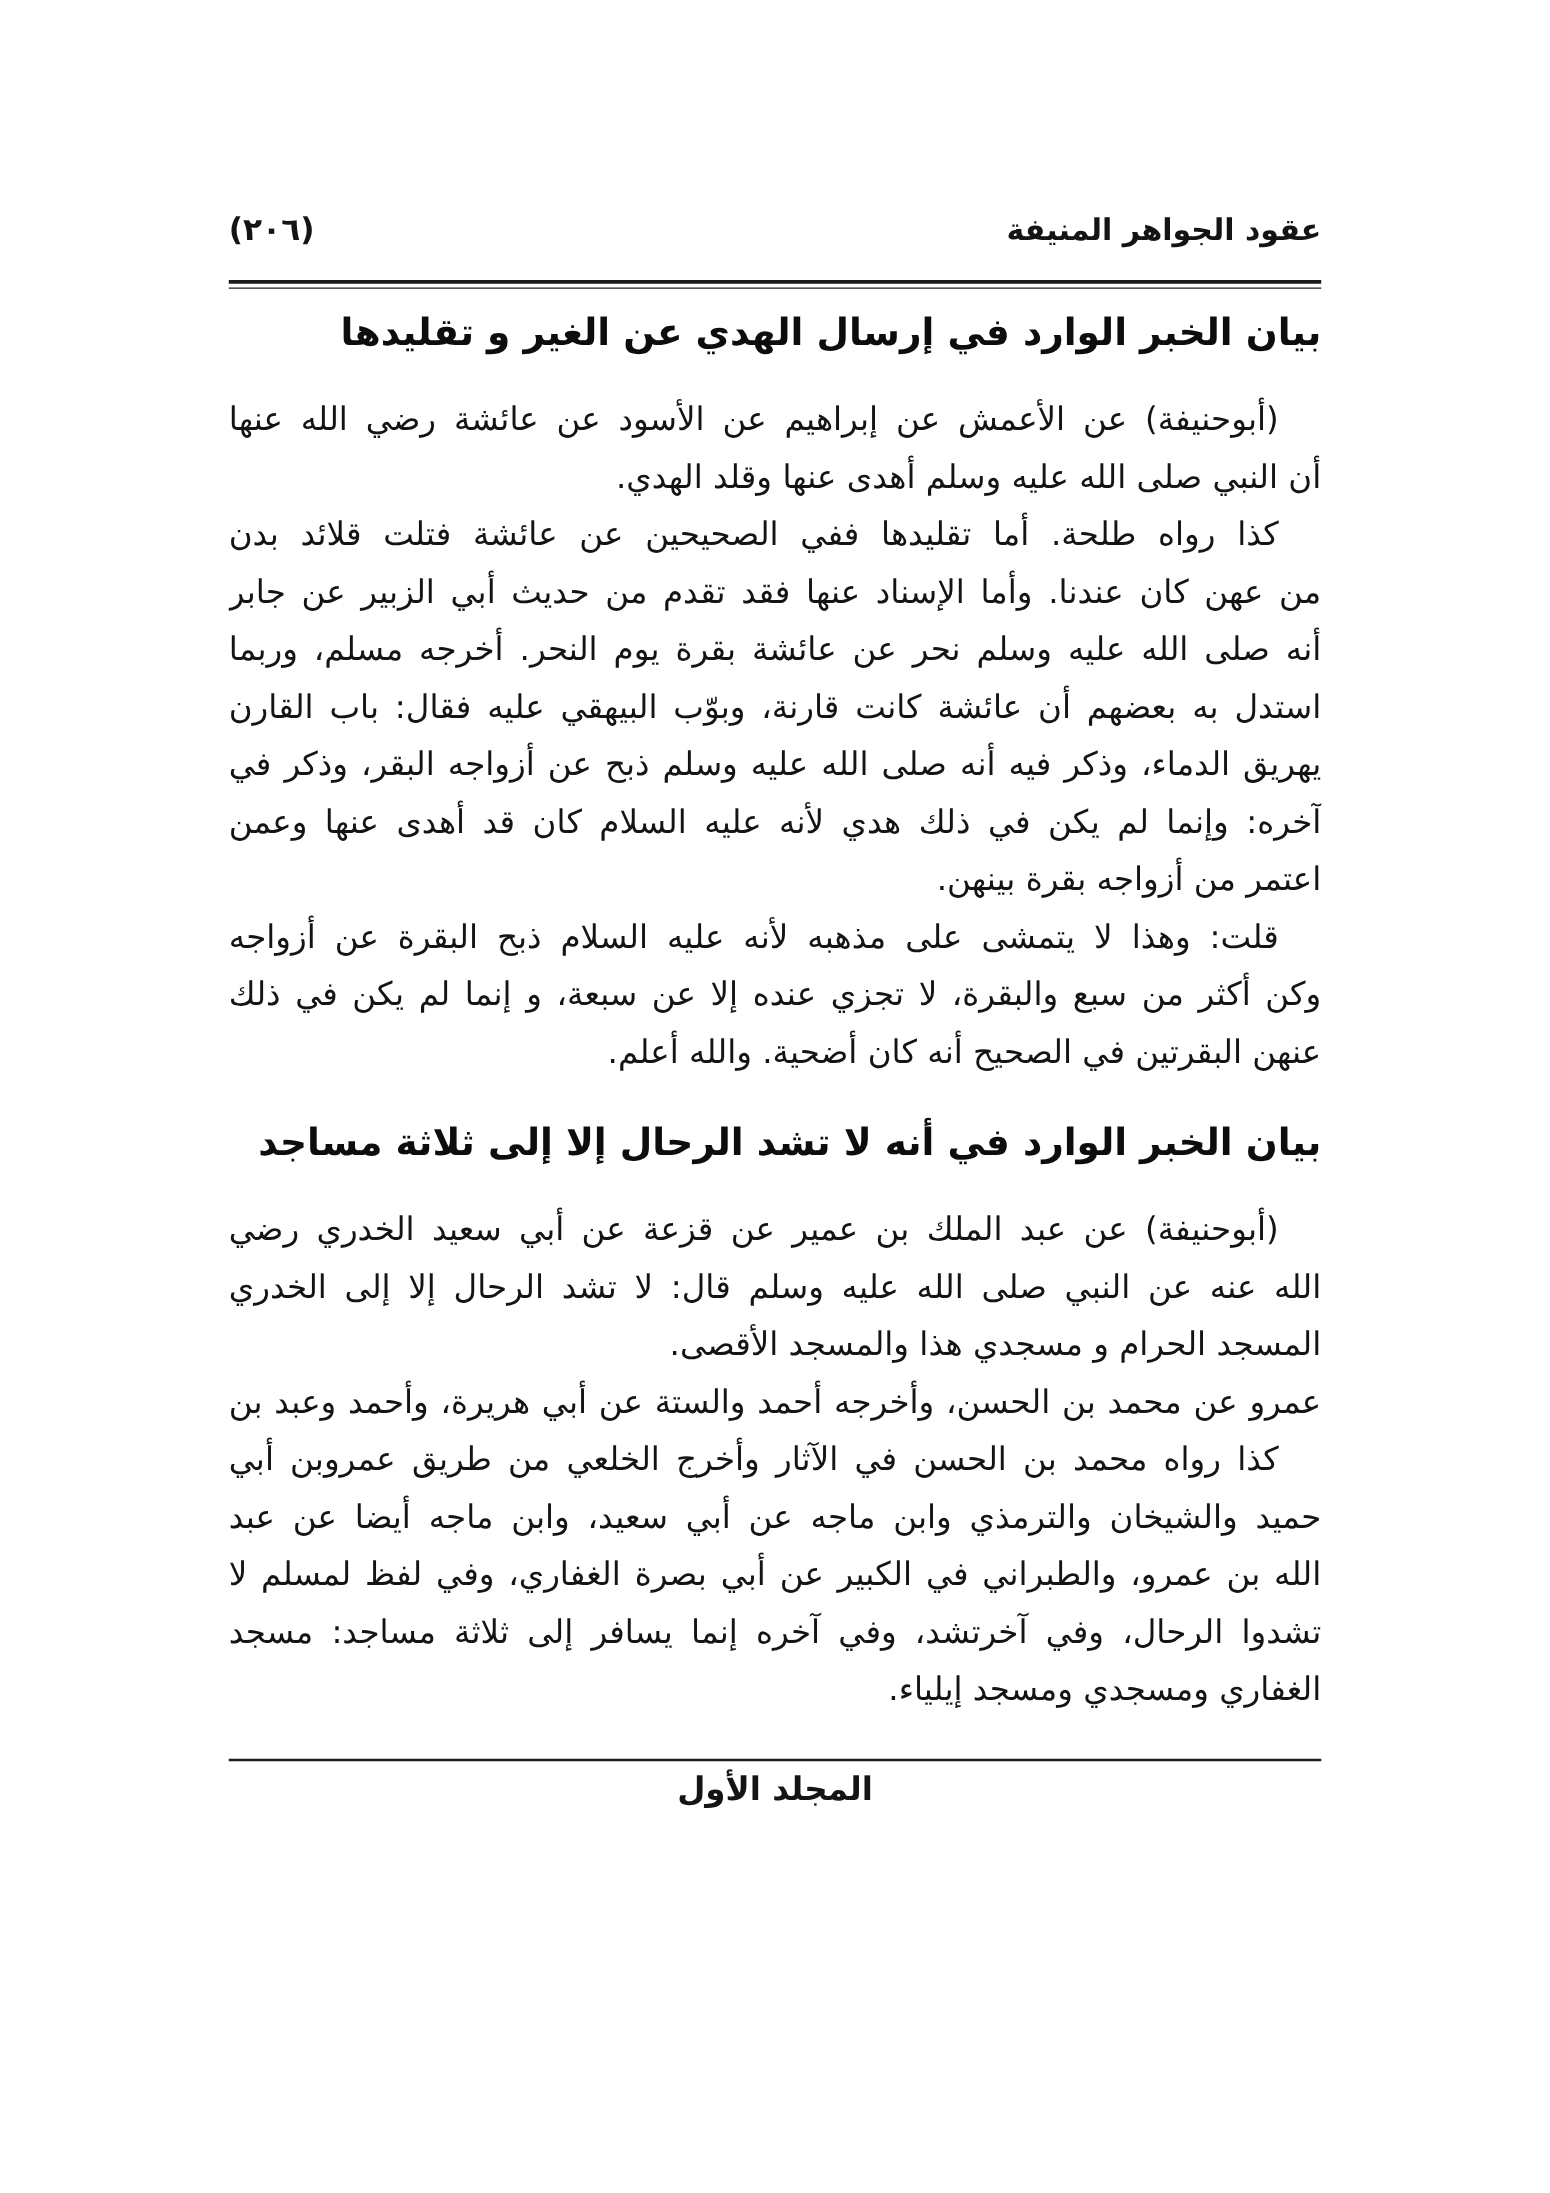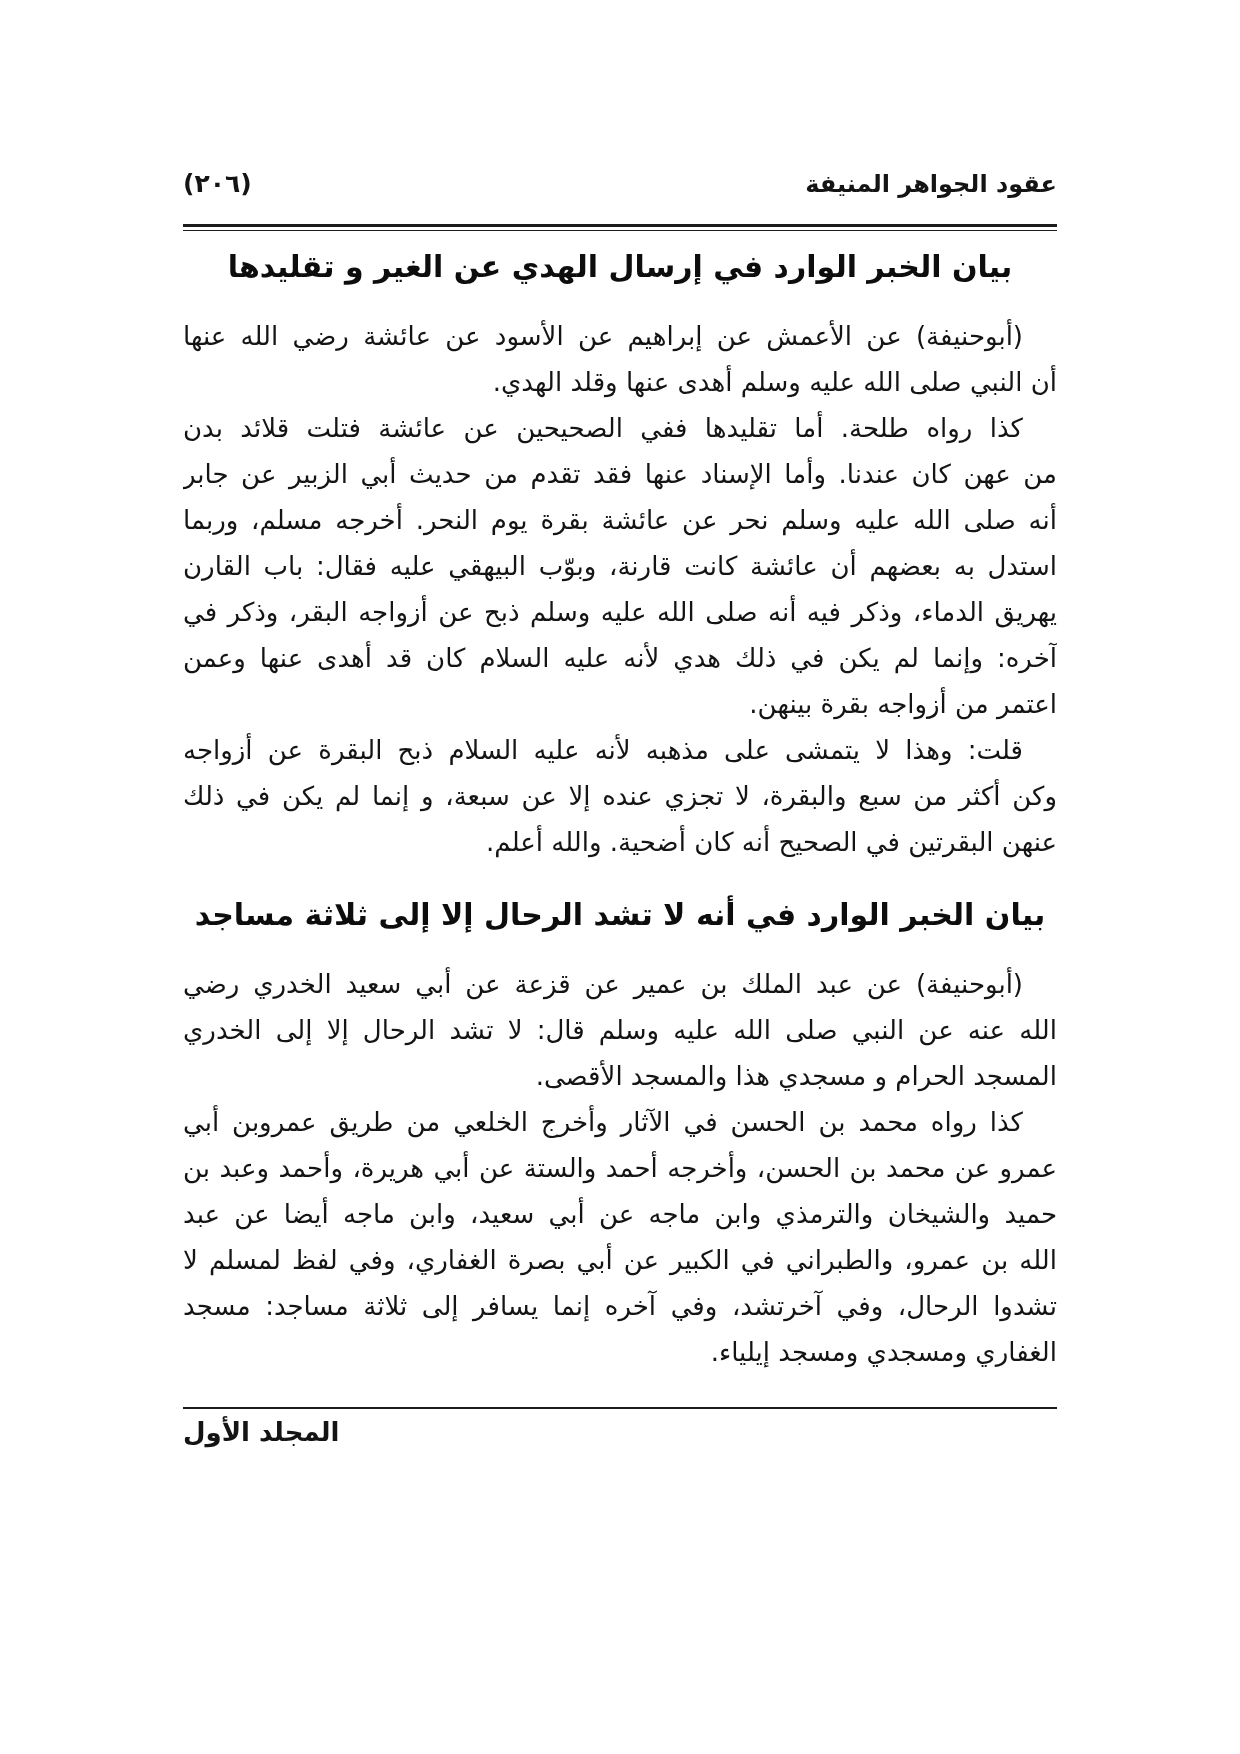--- a/index.html
+++ b/index.html
@@ -38,21 +38,20 @@
     direction: ltr;
   }
   .double-rule {
     margin-top: 26px;
     height: 3px;
     border-top: 3px solid #1c1c1c;
     border-bottom: 1px solid #1c1c1c;
   }
   
   .section-heading {
-    text-align: center;
     font-weight: bold;
     font-size: 30px;
     line-height: 48px;
     margin-top: 12px;
     color: #0d0d0d;
   }
   .section-heading.second {
     margin-top: 26px;
   }
   
@@ -71,21 +70,21 @@
   }
   .line.first { padding-right: 34px; }
   .line.last  { text-align: center; text-align-last: right; }
   
   .footer-rule {
     margin-top: 32px;
     border-top: 2px solid #1c1c1c;
     height: 0;
   }
   .footer {
-    text-align: left;
+    text-align: center;
     font-weight: bold;
     font-size: 26px;
     margin-top: 8px;
   }
 </style>
 </head>
 <body>
 
 <div class="page">
 
@@ -127,22 +126,22 @@
 
   <div class="body-text">
 
     <div class="paragraph">
       <div class="line first">(أبوحنيفة) عن عبد الملك بن عمير عن قزعة عن أبي سعيد الخدري رضي</div>
       <div class="line">الله عنه عن النبي صلى الله عليه وسلم قال: لا تشد الرحال إلا إلى الخدري مساجد:</div>
       <div class="line last">المسجد الحرام و مسجدي هذا والمسجد الأقصى.</div>
     </div>
 
     <div class="paragraph">
+      <div class="line">عمرو عن محمد بن الحسن، وأخرجه أحمد والستة عن أبي هريرة، وأحمد وعبد بن</div>
       <div class="line first">كذا رواه محمد بن الحسن في الآثار وأخرج الخلعي من طريق عمروبن أبي</div>
-      <div class="line">عمرو عن محمد بن الحسن، وأخرجه أحمد والستة عن أبي هريرة، وأحمد وعبد بن</div>
       <div class="line">حميد والشيخان والترمذي وابن ماجه عن أبي سعيد، وابن ماجه أيضا عن عبد</div>
       <div class="line">الله بن عمرو، والطبراني في الكبير عن أبي بصرة الغفاري، وفي لفظ لمسلم لا</div>
       <div class="line">تشدوا الرحال، وفي آخرتشد، وفي آخره إنما يسافر إلى ثلاثة مساجد: مسجد</div>
       <div class="line last">الغفاري ومسجدي ومسجد إيلياء.</div>
     </div>
 
   </div>
 
   <div class="footer-rule"></div>
   <div class="footer">المجلد الأول</div>

